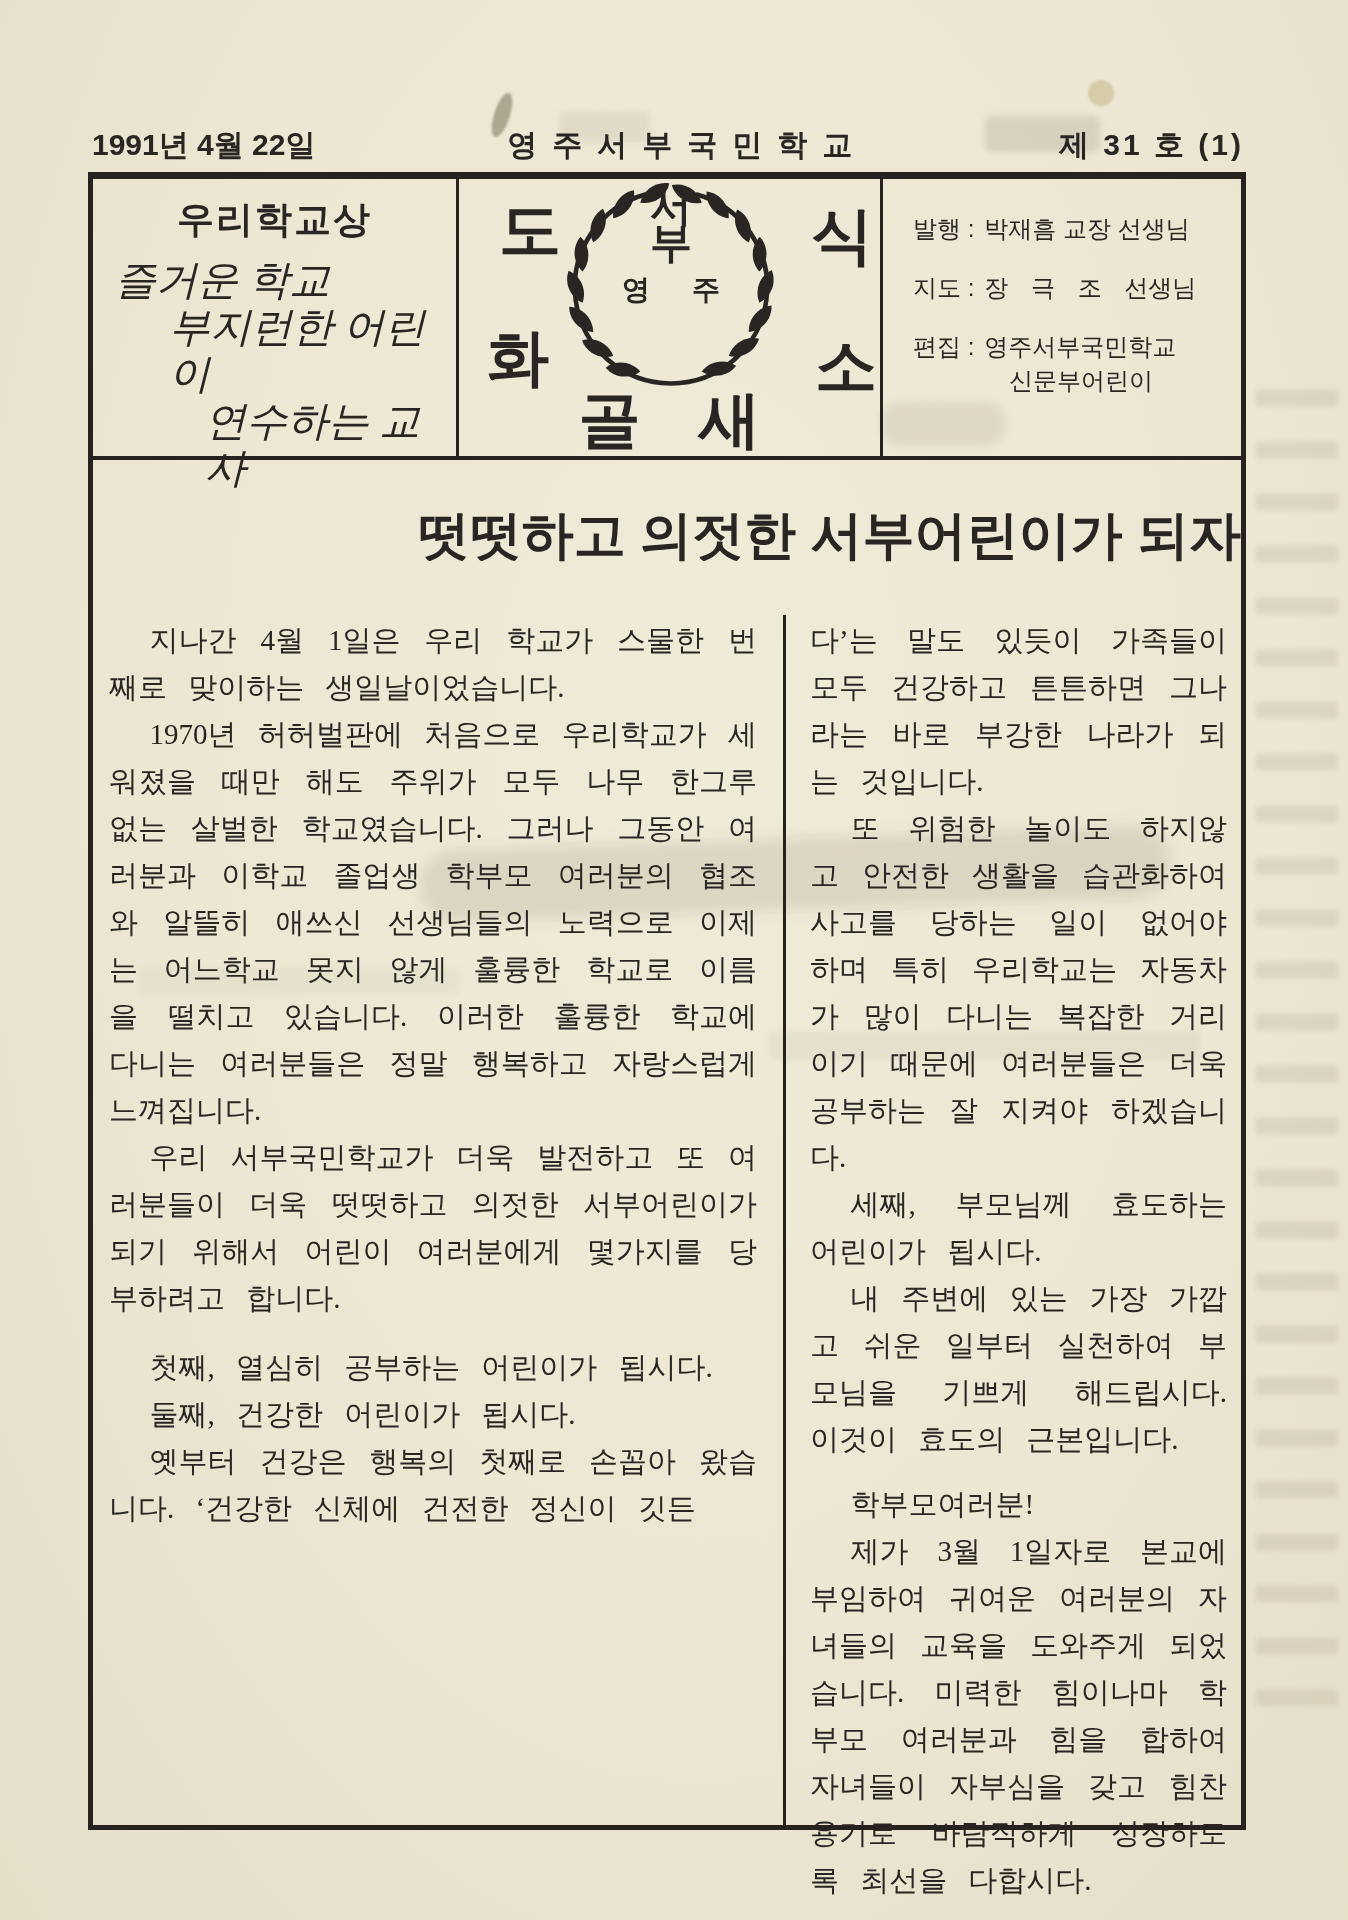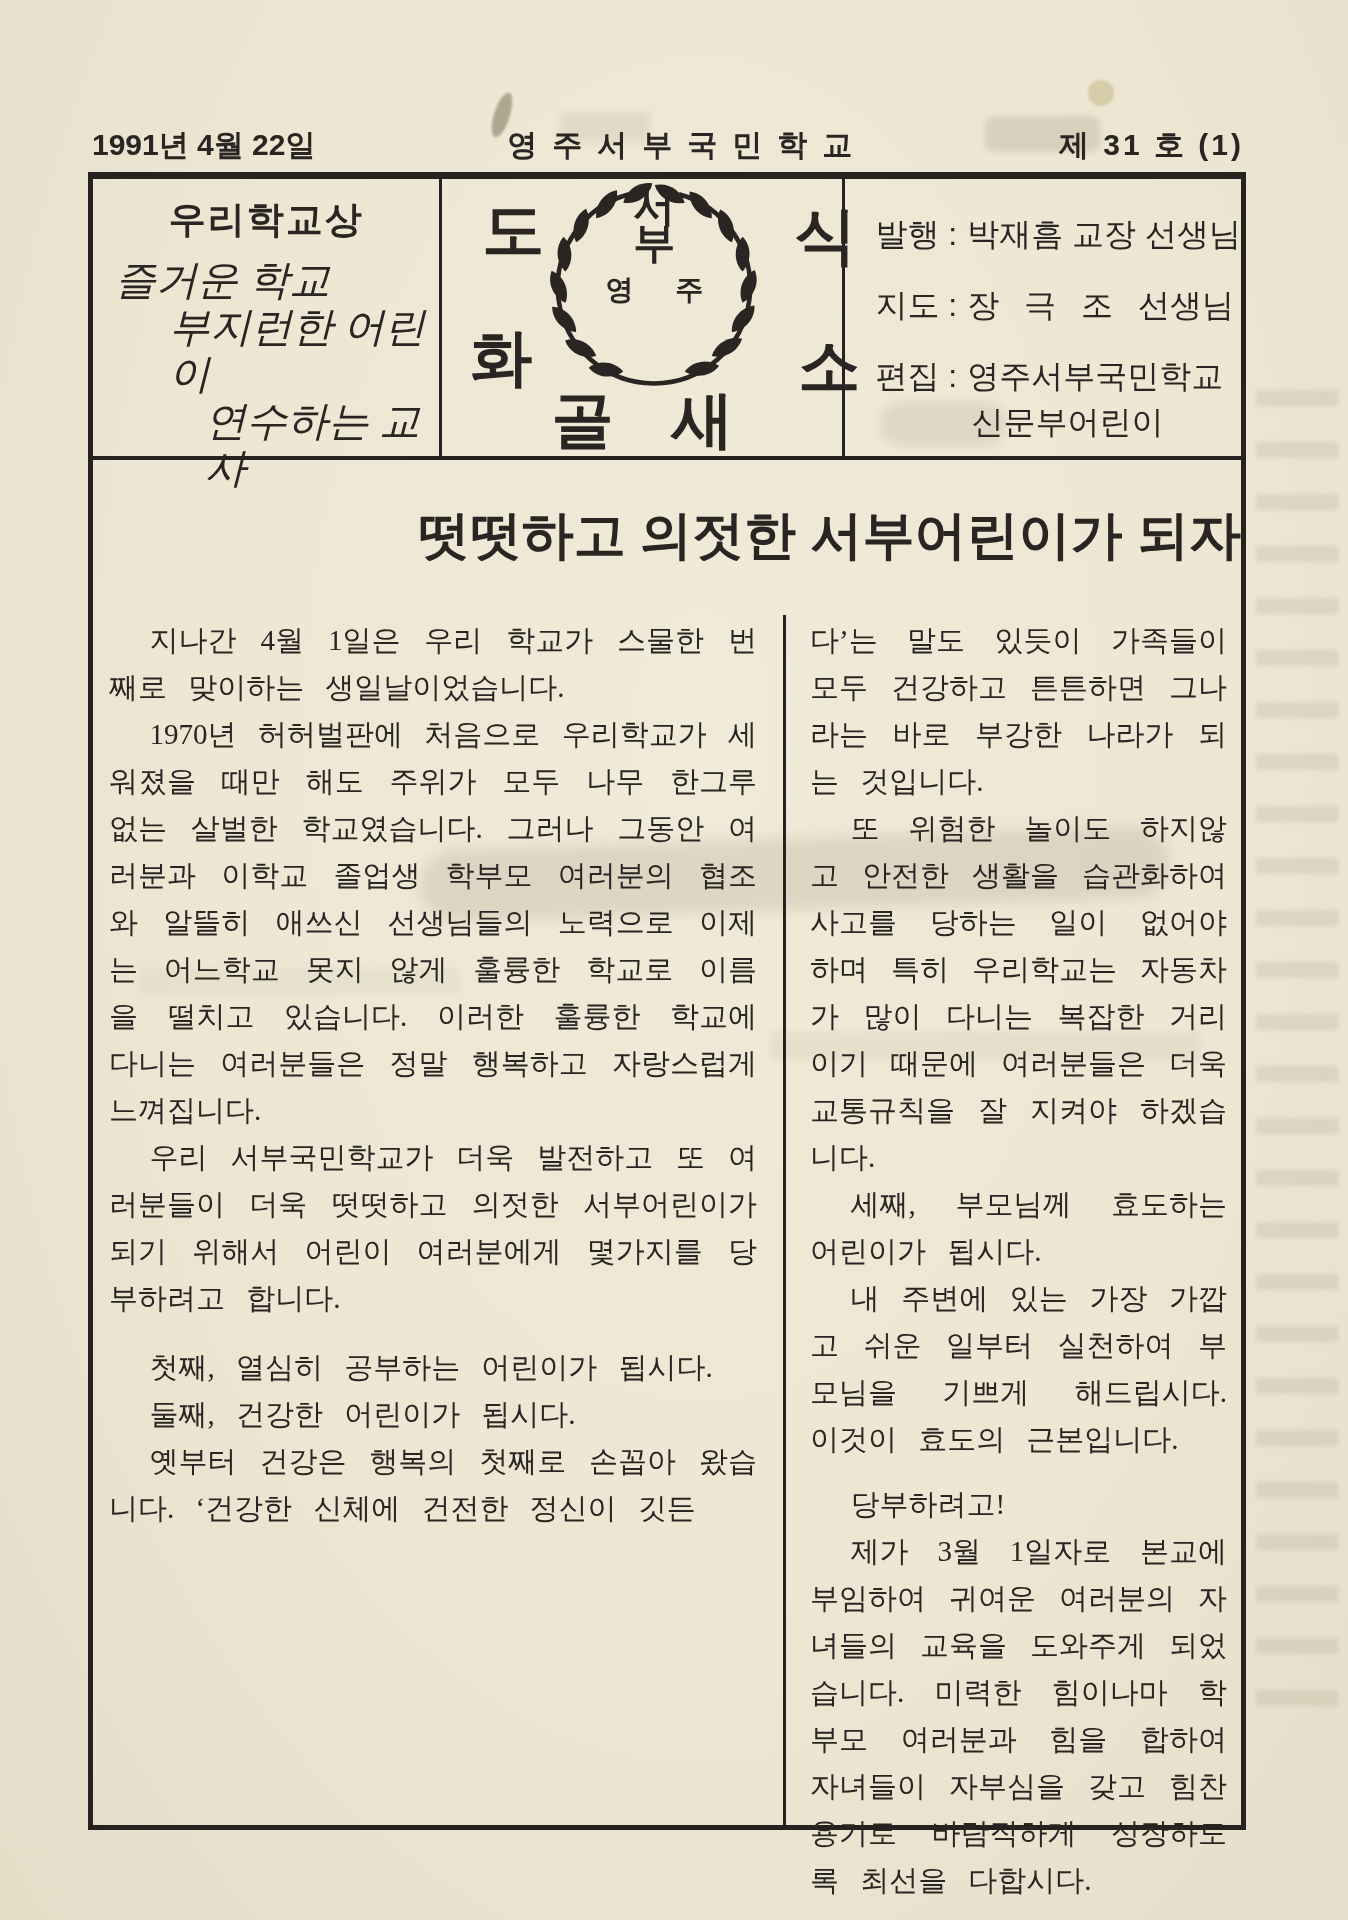--- a/index.html
+++ b/index.html
@@ -24,21 +24,21 @@
   .main-box{
     position:absolute;left:88px;top:172px;width:1158px;height:1658px;
     border:5px solid #262220;border-top-width:7px;box-sizing:border-box;
   }
 
   
   .header-grid{display:flex;height:277px;border-bottom:4px solid #262220;}
   .cell{box-sizing:border-box;}
   .cell-motto{width:366px;border-right:3px solid #262220;padding:16px 14px 15px 14px;}
   .cell-title{width:424px;border-right:3px solid #262220;position:relative;}
-  .cell-pub{flex:1;padding:34px 0 0 30px;font-size:32px;}
+  .cell-pub{flex:1;padding:34px 0 0 30px;font-size:24px;}
 
   .motto-title{text-align:center;font-size:37px;font-weight:bold;letter-spacing:2px;}
   .motto-line{font-size:41px;line-height:47px;font-style:italic;}
   .mi-0{padding-left:8px;margin-top:12px;}
   .mi-1{padding-left:62px;}
   .mi-2{padding-left:98px;}
 
   
   .tc{position:absolute;font-size:62px;font-weight:bold;line-height:62px;}
   .tc-do{left:40px;top:20px;}
@@ -207,24 +207,24 @@
       <div class="col col-left">
         <p>지나간 4월 1일은 우리 학교가 스물한 번째로 맞이하는 생일날이었습니다.</p>
         <p>1970년 허허벌판에 처음으로 우리학교가 세워졌을 때만 해도 주위가 모두 나무 한그루 없는 살벌한 학교였습니다. 그러나 그동안 여러분과 이학교 졸업생 학부모 여러분의 협조와 알뜰히 애쓰신 선생님들의 노력으로 이제는 어느학교 못지 않게 훌륭한 학교로 이름을 떨치고 있습니다. 이러한 훌륭한 학교에 다니는 여러분들은 정말 행복하고 자랑스럽게 느껴집니다.</p>
         <p>우리 서부국민학교가 더욱 발전하고 또 여러분들이 더욱 떳떳하고 의젓한 서부어린이가 되기 위해서 어린이 여러분에게 몇가지를 당부하려고 합니다.</p>
         <p class="gap-md">첫째, 열심히 공부하는 어린이가 됩시다.</p>
         <p>둘째, 건강한 어린이가 됩시다.</p>
         <p>옛부터 건강은 행복의 첫째로 손꼽아 왔습니다. ‘건강한 신체에 건전한 정신이 깃든</p>
       </div>
       <div class="col col-right">
         <p class="flush">다’는 말도 있듯이 가족들이 모두 건강하고 튼튼하면 그나라는 바로 부강한 나라가 되는 것입니다.</p>
-        <p>또 위험한 놀이도 하지않고 안전한 생활을 습관화하여 사고를 당하는 일이 없어야 하며 특히 우리학교는 자동차가 많이 다니는 복잡한 거리이기 때문에 여러분들은 더욱 교통규칙을 잘 지켜야 하겠습니다.</p>
+        <p>또 위험한 놀이도 하지않고 안전한 생활을 습관화하여 사고를 당하는 일이 없어야 하며 특히 우리학교는 자동차가 많이 다니는 복잡한 거리이기 때문에 여러분들은 더욱 공부하는 잘 지켜야 하겠습니다.</p>
         <p>세째, 부모님께 효도하는 어린이가 됩시다.</p>
         <p>내 주변에 있는 가장 가깝고 쉬운 일부터 실천하여 부모님을 기쁘게 해드립시다. 이것이 효도의 근본입니다.</p>
-        <p class="gap-sm">당부하려고!</p>
+        <p class="gap-sm">학부모여러분!</p>
         <p>제가 3월 1일자로 본교에 부임하여 귀여운 여러분의 자녀들의 교육을 도와주게 되었습니다. 미력한 힘이나마 학부모 여러분과 힘을 합하여 자녀들이 자부심을 갖고 힘찬 용기로 바람직하게 성장하도록 최선을 다합시다.</p>
         <p class="closing-date">1991년 4월 22일</p>
         <p class="signature">영주서부국민학교장  박재흠</p>
       </div>
     </div>
 
   </div>
 </div>
 
 </body></html>

